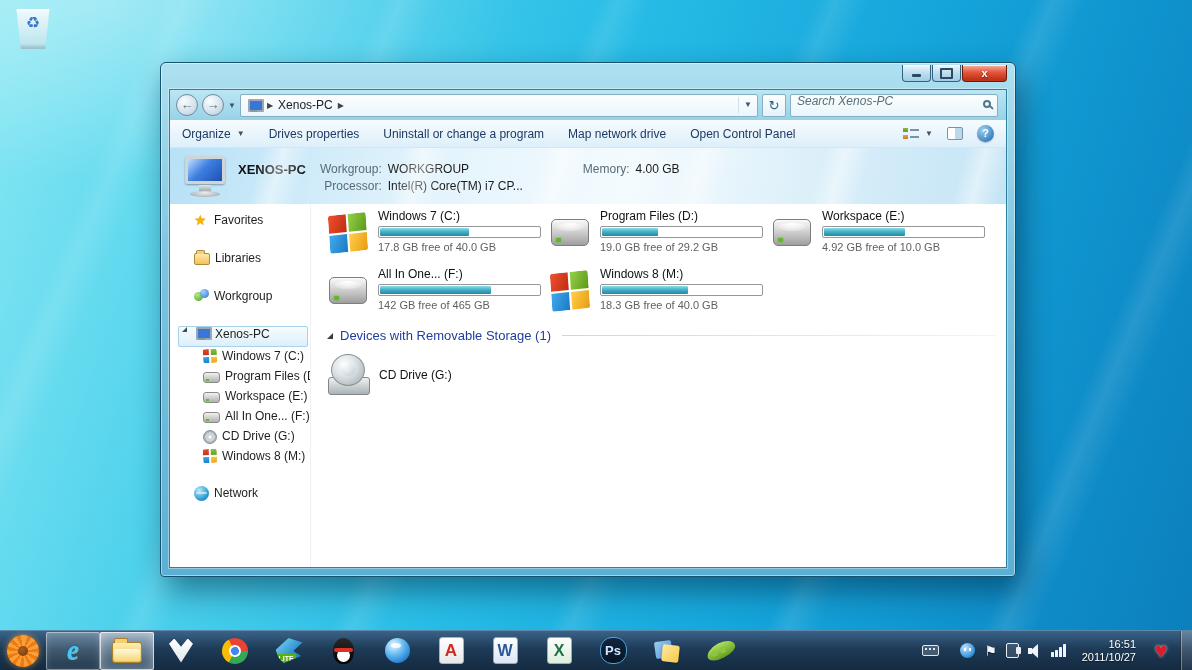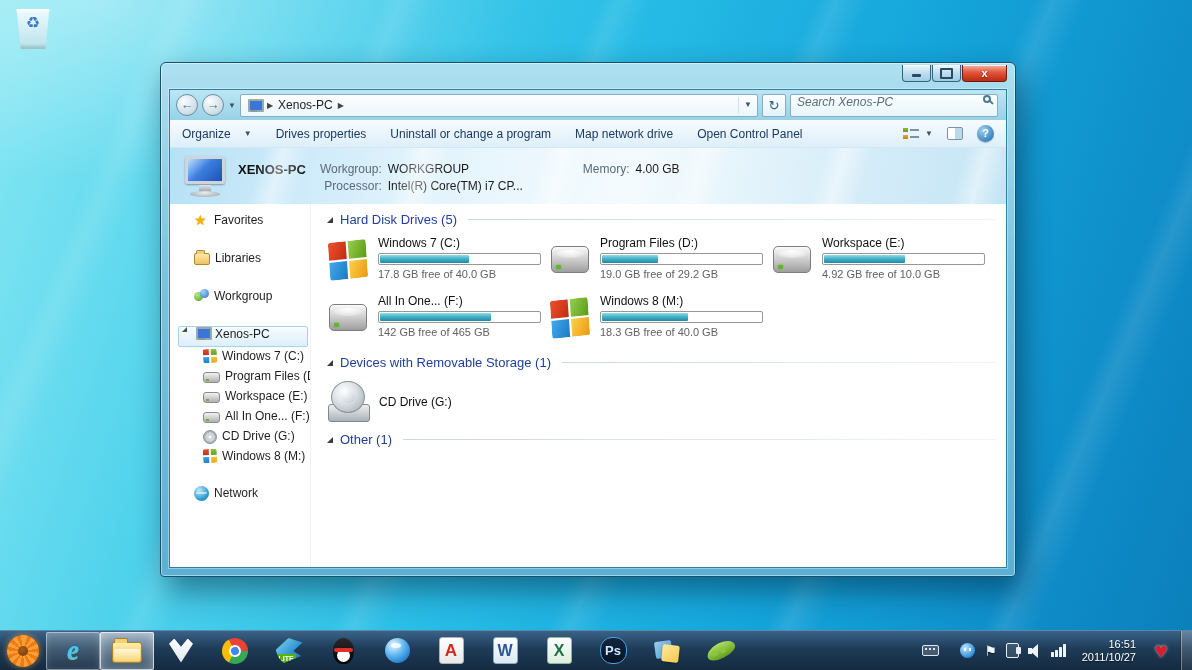--- a/index.html
+++ b/index.html
@@ -51,34 +51,34 @@
     border:1px solid #6f8ea0; color:#5a6f7e; font-size:13px; line-height:20px; text-align:center; }
   .addr-caret, .tb-caret { color:#3c5466; font-size:8px; }
   .addr-bar { flex:1; height:23px; background:linear-gradient(#fdfeff,#eaf6fb); border:1px solid #86aec4;
     border-radius:2px; display:flex; align-items:center; padding:0 5px; gap:5px; color:#222; }
   .crumb-sep { color:#444; font-size:8px; }
   .addr-spacer { flex:1; }
   .addr-dd { color:#3c5466; font-size:8px; border-left:1px solid #cfe2ec; padding-left:5px; height:16px; line-height:16px; }
   .refresh-btn { width:24px; height:23px; background:linear-gradient(#fdfeff,#e4f2f9); border:1px solid #86aec4;
     border-radius:2px; color:#35657f; font-size:13px; line-height:21px; text-align:center; }
   .search-box { width:208px; height:23px; background:linear-gradient(#fbfeff,#e8f5fa); border:1px solid #86aec4;
-    border-radius:2px; display:flex; align-items:flex-start; padding:0 6px; }
+    border-radius:2px; display:flex; align-items:flex-end; padding:8px 6px; }
   .search-box input { flex:1; border:none; outline:none; background:transparent; font-style:italic;
     color:#5a6e7a; font-size:12px; font-family:inherit; }
   .search-box input::placeholder { color:#5a6e7a; font-style:italic; }
   .mag { width:8px; height:8px; border:2px solid #4e7purple; border:2px solid #4e788c; border-radius:50%; position:relative; flex:none; }
   .mag::after { content:''; position:absolute; width:6px; height:2px; background:#4e788c;
     transform:rotate(45deg); right:-5px; bottom:-2px; border-radius:1px; }
 
   
   .toolbar-row { height:28px; flex:none; background:linear-gradient(#f6fbfe,#ddeffa);
     border-bottom:1px solid #d4e6f0; display:flex; align-items:center; padding:0 12px; gap:24px;
     color:#1c3a63; }
   .tb-item { white-space:nowrap; }
-  .tb-organize { display:flex; align-items:center; gap:13px; }
+  .tb-organize { display:flex; align-items:center; gap:6px; }
   .tb-right { margin-left:auto; display:flex; align-items:center; gap:14px; }
   .views-icon { width:17px; height:14px; display:inline-block;
     background:
       linear-gradient(#8fb53e,#6e9428) 0 1px/5px 4px no-repeat,
       linear-gradient(#e7a33c,#c77f1d) 0 8px/5px 4px no-repeat,
       linear-gradient(#7a93a5,#7a93a5) 7px 2px/9px 2px no-repeat,
       linear-gradient(#7a93a5,#7a93a5) 7px 9px/9px 2px no-repeat; }
   .preview-icon { width:16px; height:13px; border:1px solid #7a93a5; border-radius:2px;
     background:linear-gradient(to right,#fff 50%,#bcd9ec 50%); }
   .help-icon { width:17px; height:17px; border-radius:50%;
@@ -429,25 +429,20 @@
               <div class="sb-row">
                 <span class="sb-arrow"></span>
                 <span class="icn s-globe"></span>
                 <span class="sb-label">Network</span>
               </div>
             </div>
           </div>
         <div class="v-div"></div>
         <div class="main">
 
-          <div class="section-header">
-            <span class="sec-arrow"></span>
-            <span class="sec-title">Hard Disk Drives (5)</span>
-            <span class="sec-rule"></span>
-          </div>
           <div class="drive-grid" id="drive-grid">
               <div class="tile">
                 <div class="tile-icon">
                   <span class="icn l-win"></span>
                 </div>
                 <div class="tile-body">
                   <div class="tile-name">Windows 7 (C:)</div>
                   <div class="bar">
                     <div class="bar-fill" style="width: 56%;"></div>
                   </div>
@@ -511,25 +506,20 @@
           </div>
           <div id="removable-items">
               <div class="dev-row">
                 <div class="tile-icon">
                   <span class="icn l-cd"></span>
                 </div>
                 <div class="dev-name">CD Drive (G:)</div>
               </div>
             </div>
 
-          <div class="section-header">
-            <span class="sec-arrow"></span>
-            <span class="sec-title">Other (1)</span>
-            <span class="sec-rule"></span>
-          </div>
 
         </div>
       </div>
     </div>
   </div>
 
   <div id="taskbar">
     <div class="start-orb">
       <div class="orb"></div>
     </div>

